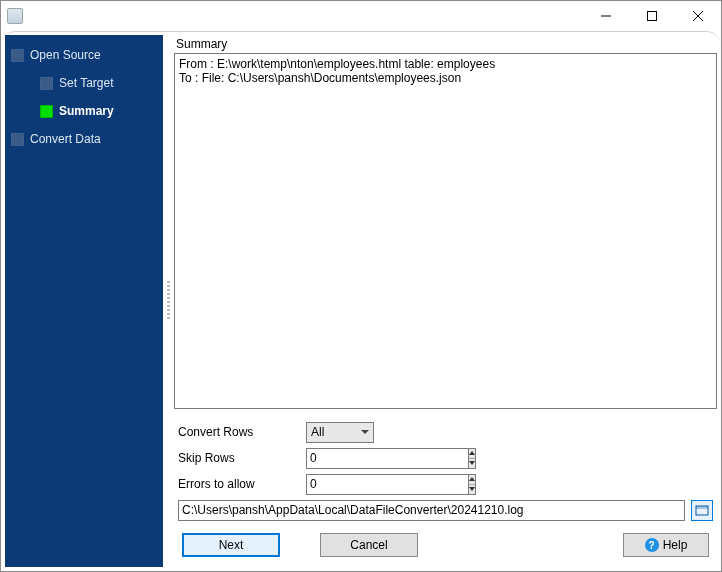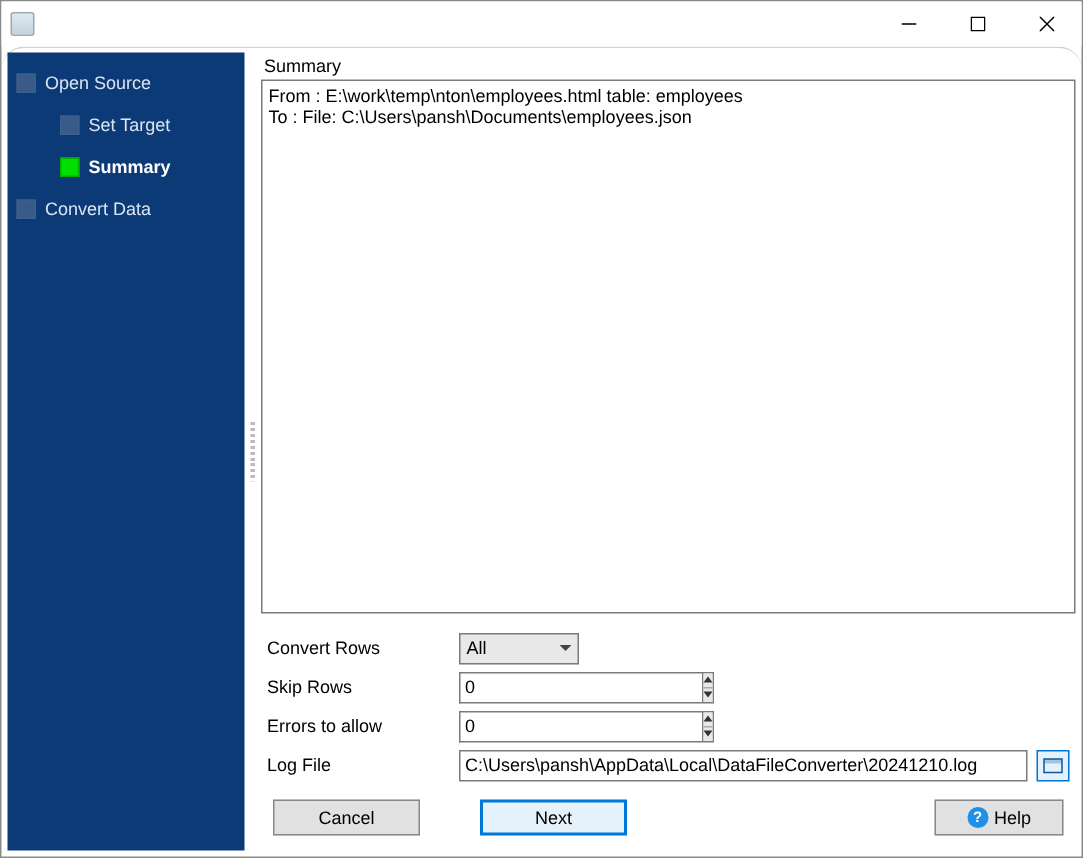--- a/index.html
+++ b/index.html
@@ -98,21 +98,21 @@
     padding: 10px 4px 2px 4px;
   }
   .row {
     display: flex; align-items: center;
     height: 26px;
   }
   .row .label {
     width: 128px;
   }
   .combo {
-    width: 80px; height: 21px;
+    width: 68px; height: 21px;
     border: 1px solid #7a7a7a;
     background: #e8e8e8;
     display: flex; align-items: center;
     padding: 0 4px;
     position: relative;
   }
   .combo .caret {
     margin-left: auto;
     width: 0; height: 0;
     border-left: 4px solid transparent;
@@ -258,37 +258,36 @@
               <div class="spin-btn">
                   <span class="tri-up"></span>
                 </div>
               <div class="spin-btn">
                   <span class="tri-down"></span>
                 </div>
             </div>
           </div>
         </div>
         <div class="row logrow">
-          <span class="label">Log File</span>
           <input value="C:\Users\pansh\AppData\Local\DataFileConverter\20241210.log" style="">
           <div class="browse-btn">
             <svg viewBox="0 0 14 12">
               <rect x="1" y="2" width="12" height="9" fill="none" stroke="#0b5aa0" stroke-width="1"></rect>
               <rect x="1" y="2" width="12" height="3" fill="#0b5aa0" opacity="0.3"></rect>
             </svg>
           </div>
         </div>
       </div>
 
       <div class="button-bar">
+        <div class="btn primary">
+          <span>Next</span>
+        </div>
         <div class="btn">
           <span>Cancel</span>
-        </div>
-        <div class="btn primary">
-          <span>Next</span>
         </div>
         <div class="spacer"></div>
         <div class="btn" style="width:86px">
           <span class="help-ico">?</span>
           <span>Help</span>
         </div>
       </div>
     </div>
 
   </div>

